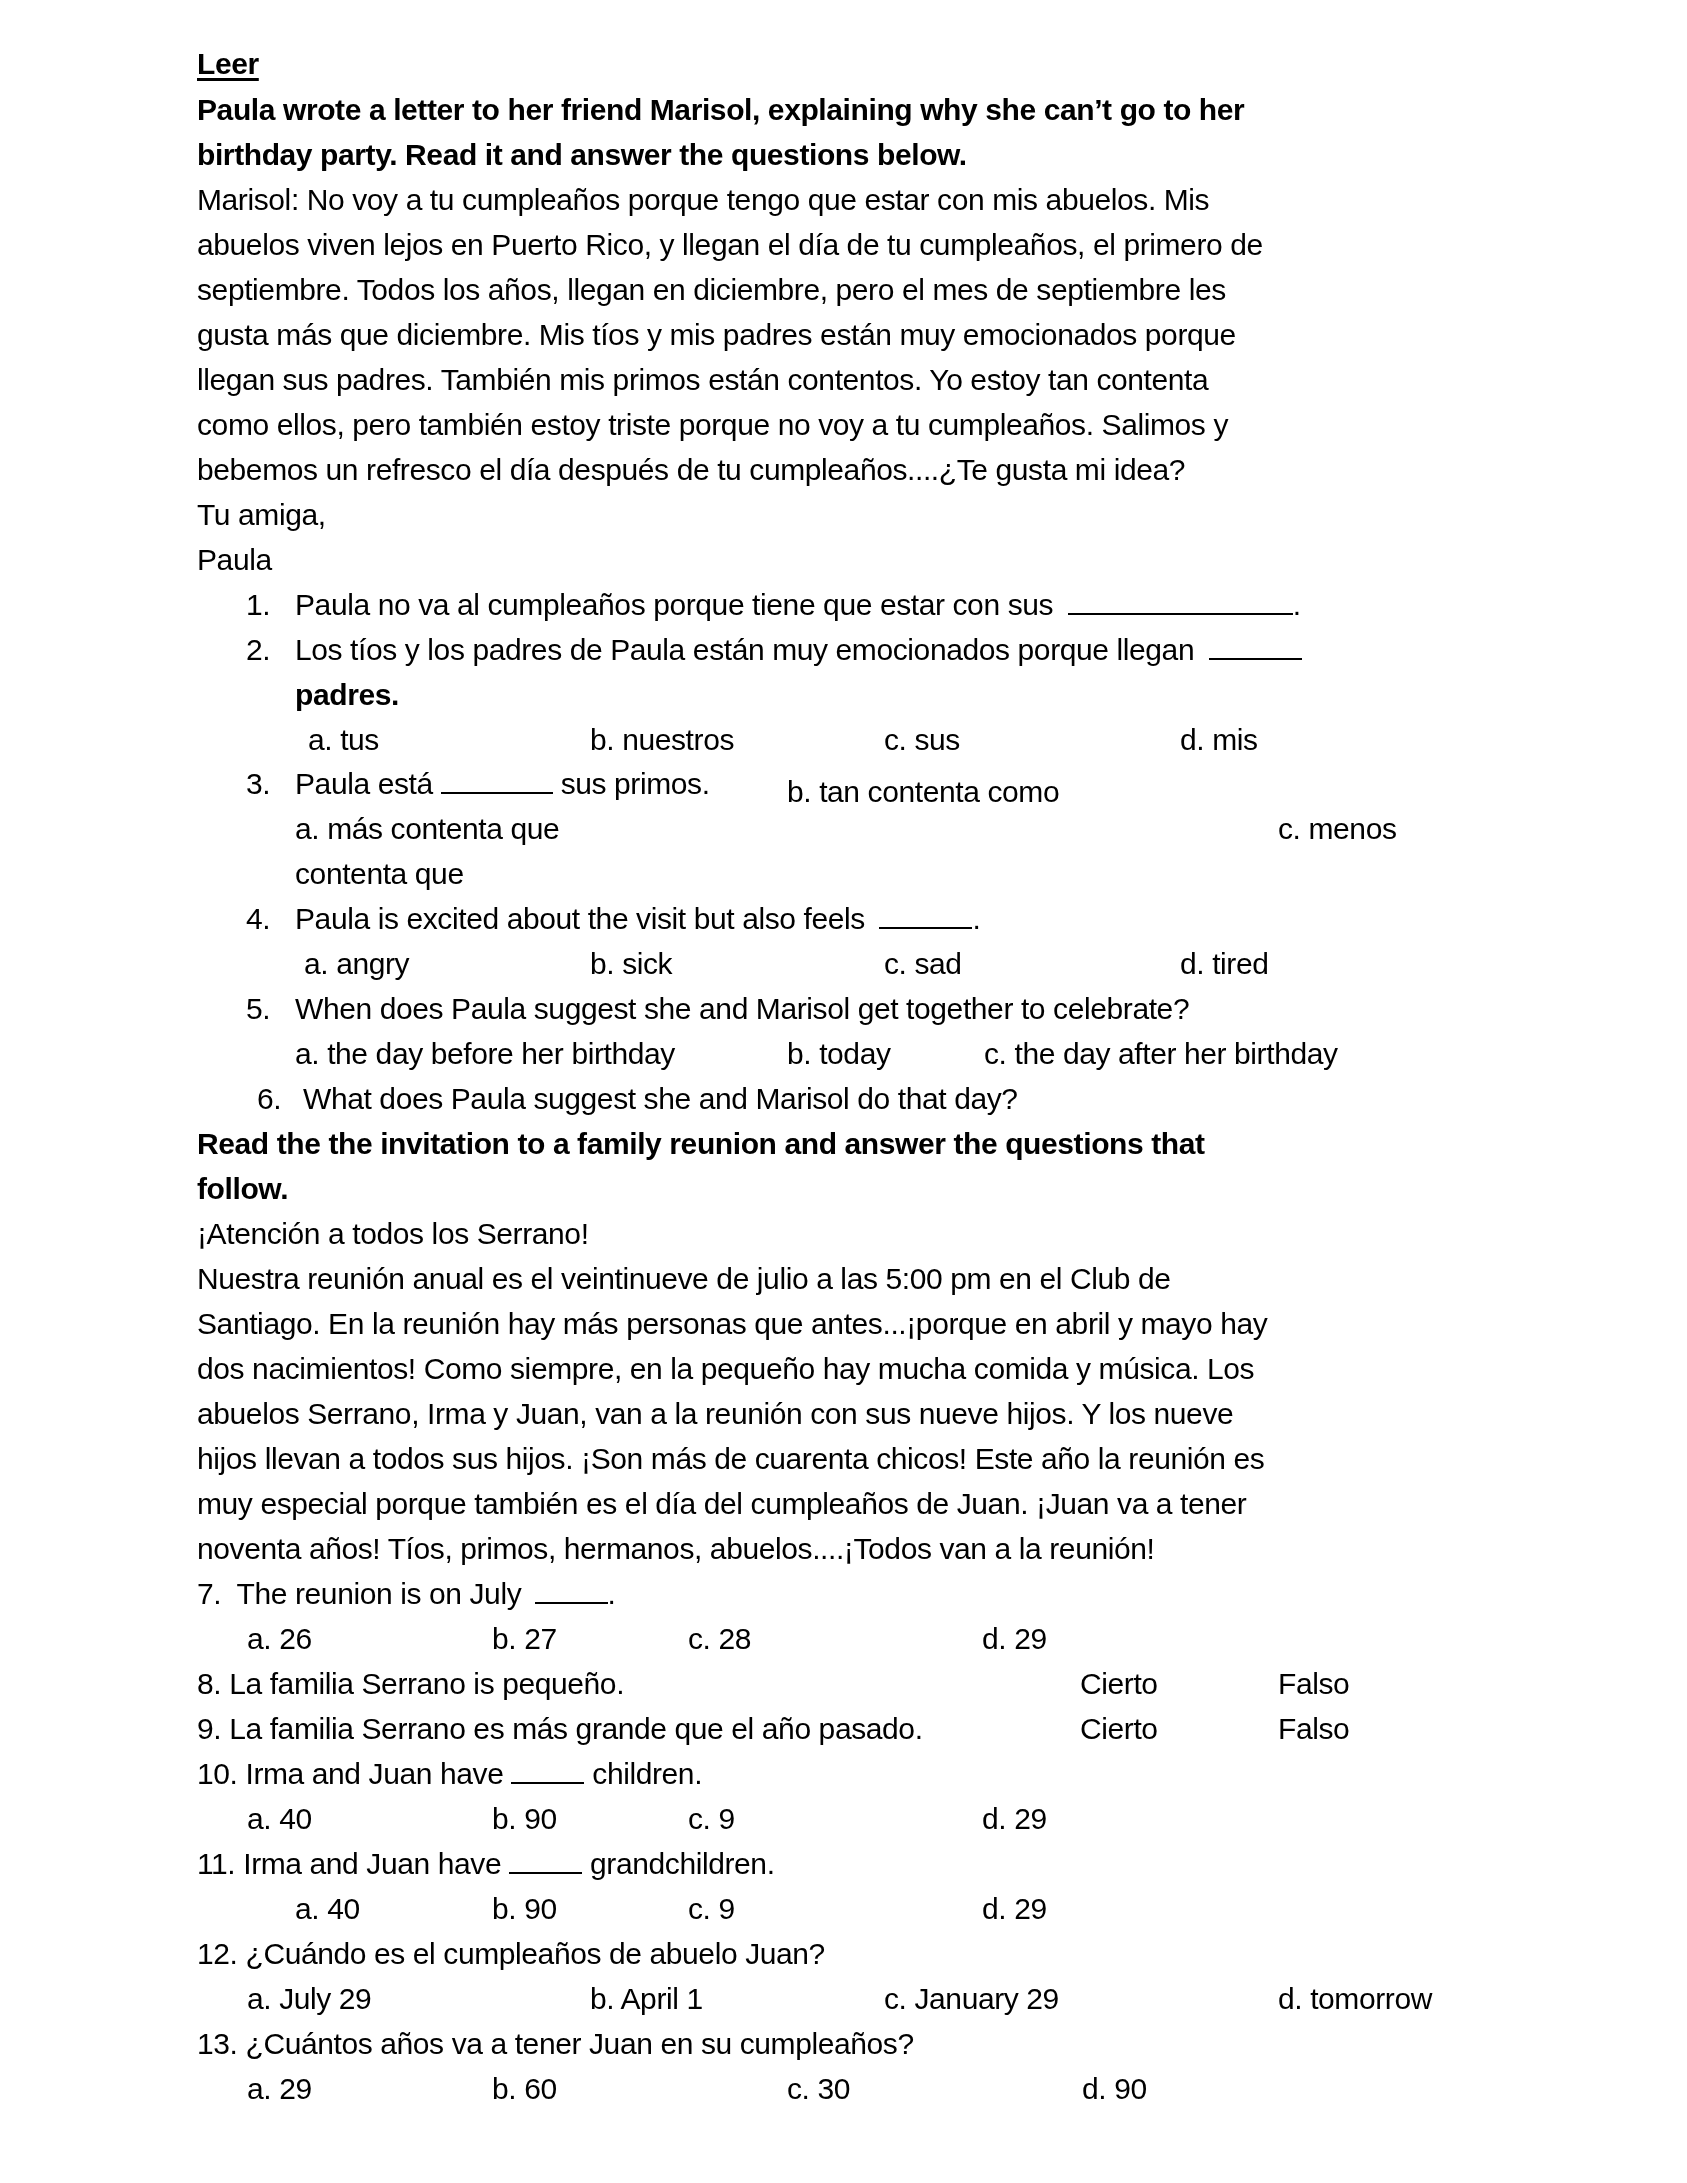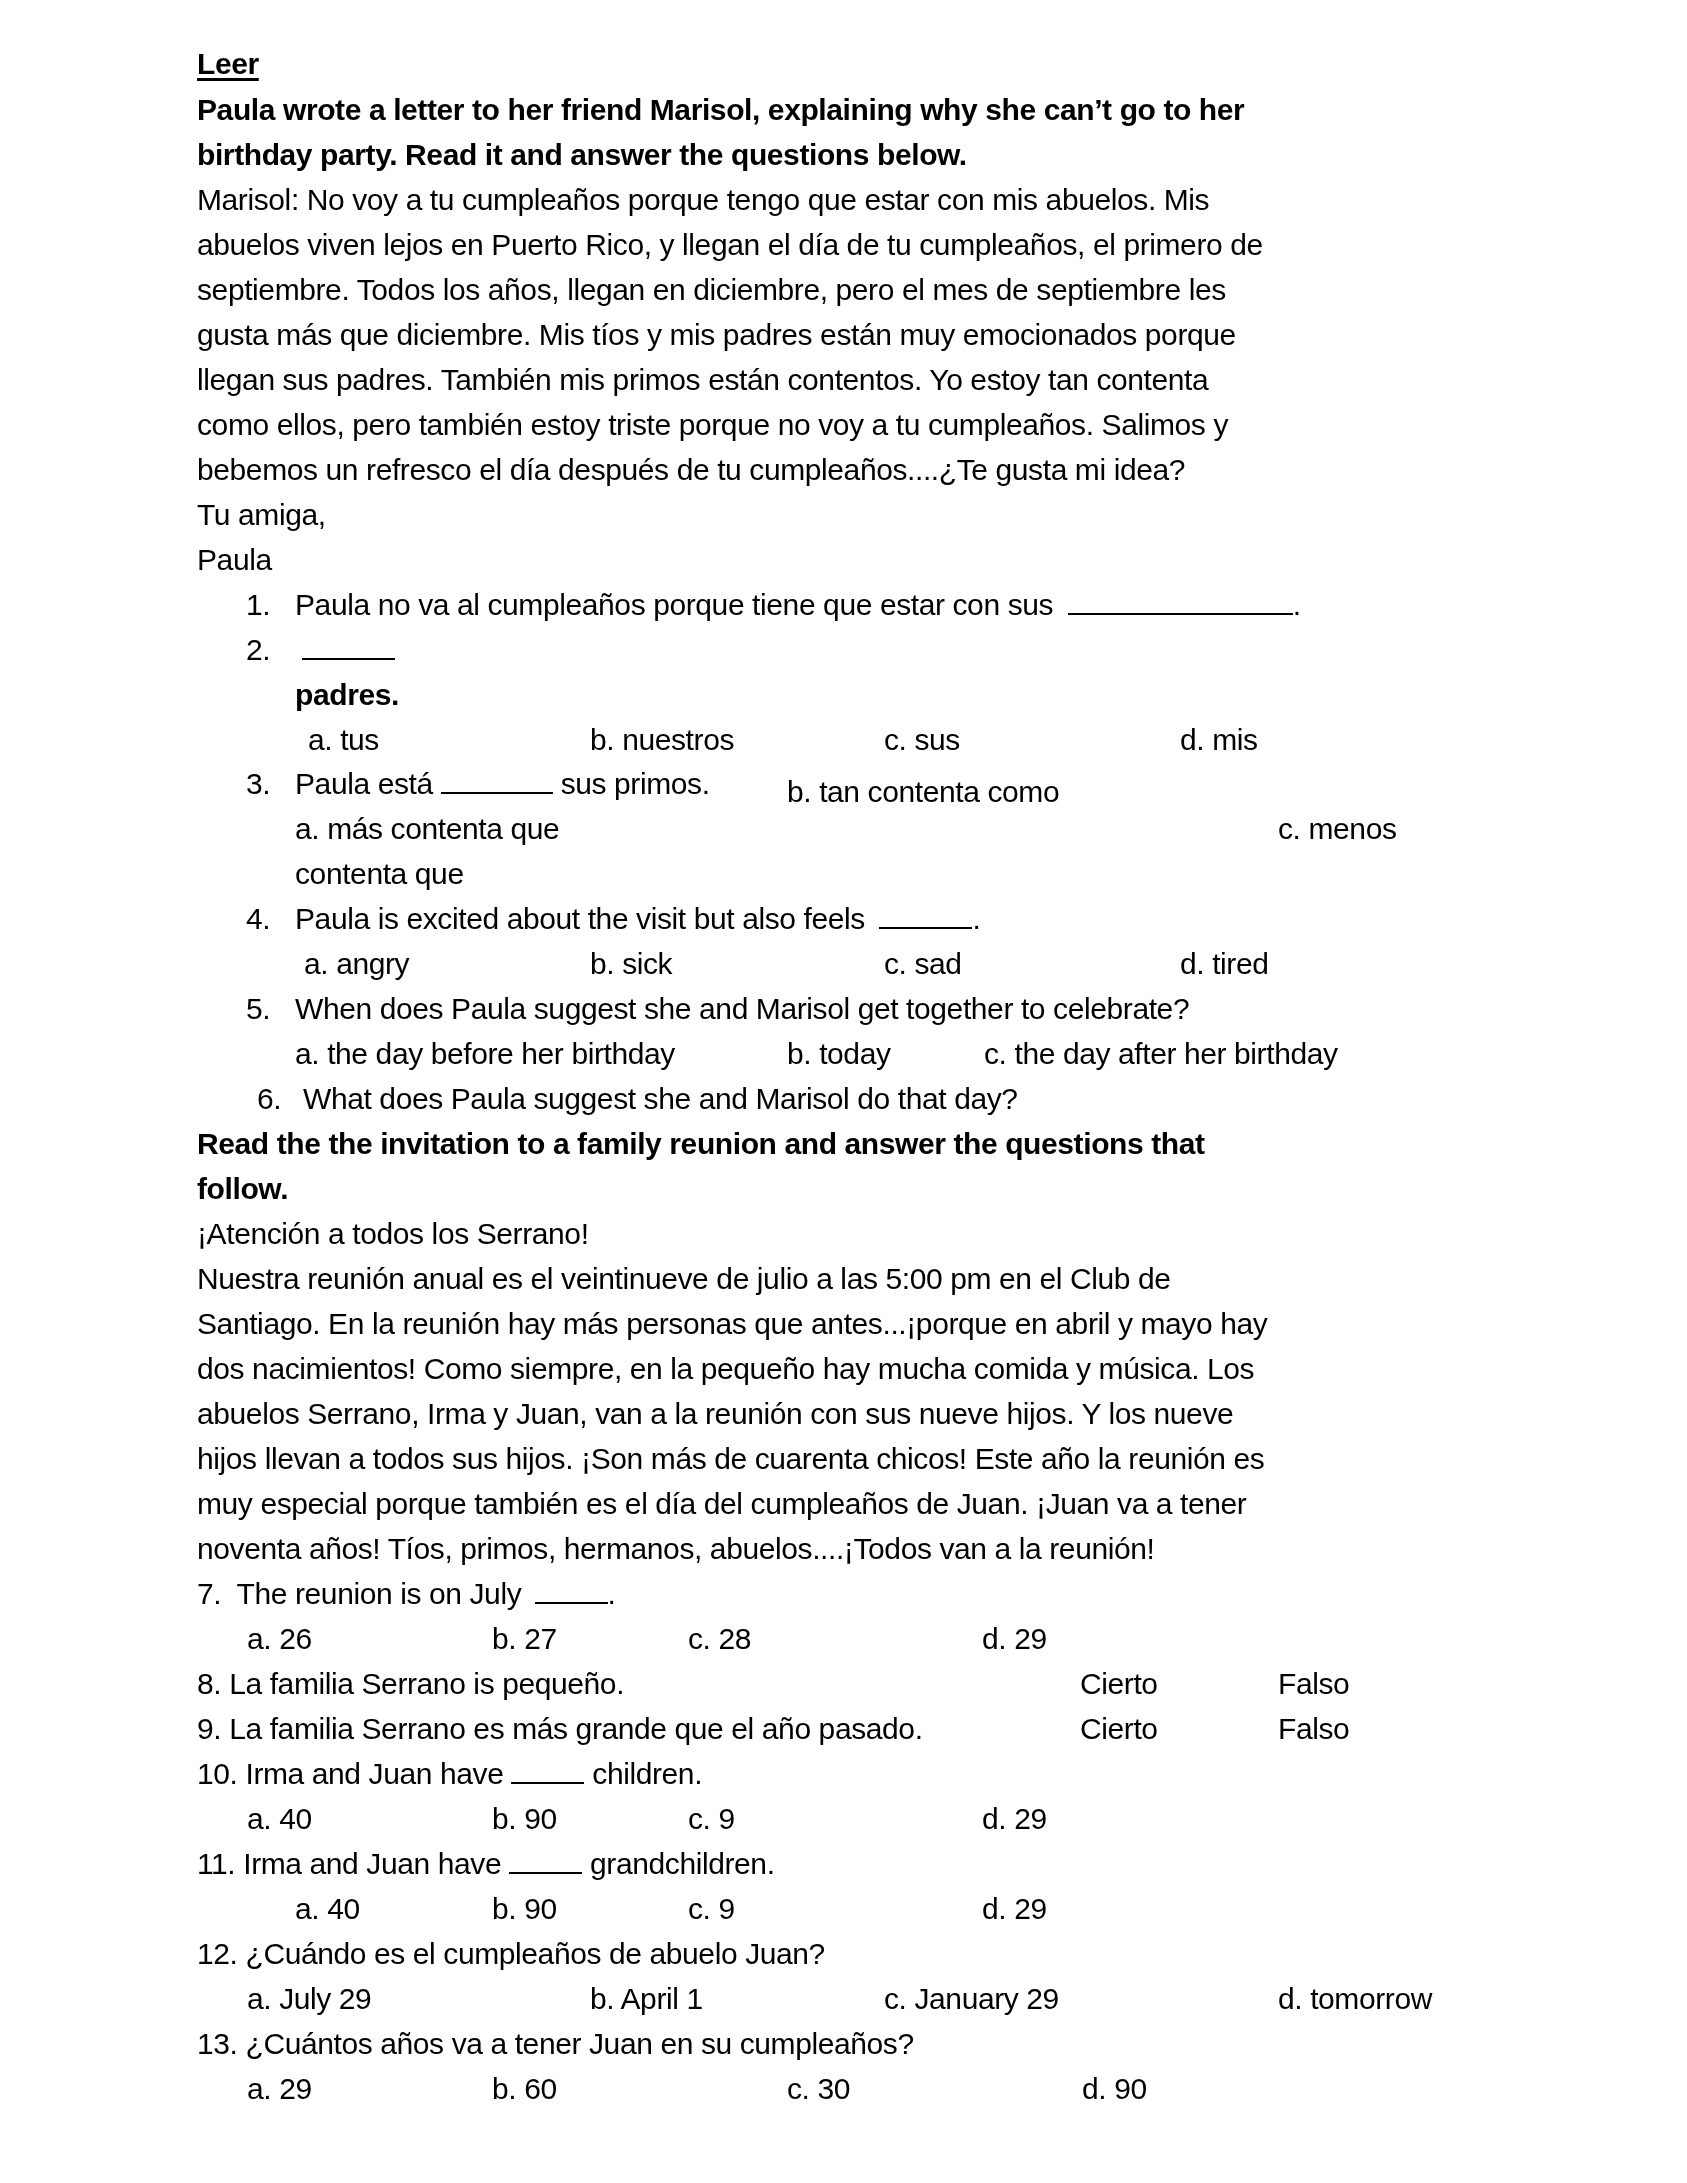--- a/index.html
+++ b/index.html
@@ -30,20 +30,21 @@
 </div>
 
 <div class="ln" style="left:246px;top:582px;">1.</div>
 <div class="ln" style="left:295px;top:582px;">
   <span>Paula no va al cumpleaños porque tiene que estar con sus</span>
   <span class="blank" style="width:225px;margin-left:6.6px;"></span><span>.</span>
 </div>
 
 <div class="ln" style="left:246px;top:627px;">2.</div>
 <div class="ln" style="left:295px;top:627px;">
+  <span>Los tíos y los padres de Paula están muy emocionados porque llegan</span>
   <span class="blank" style="width:93px;margin-left:6.6px;"></span>
 </div>
 <div class="ln" style="left:295px;top:672px;font-weight:bold;">padres.</div>
 <div class="ln" style="left:308px;top:717px;">a. tus</div>
 <div class="ln" style="left:590px;top:717px;">b. nuestros</div>
 <div class="ln" style="left:884px;top:717px;">c. sus</div>
 <div class="ln" style="left:1180px;top:717px;">d. mis</div>
 
 <div class="ln" style="left:246px;top:761px;">3.</div>
 <div class="ln" style="left:295px;top:761px;">

